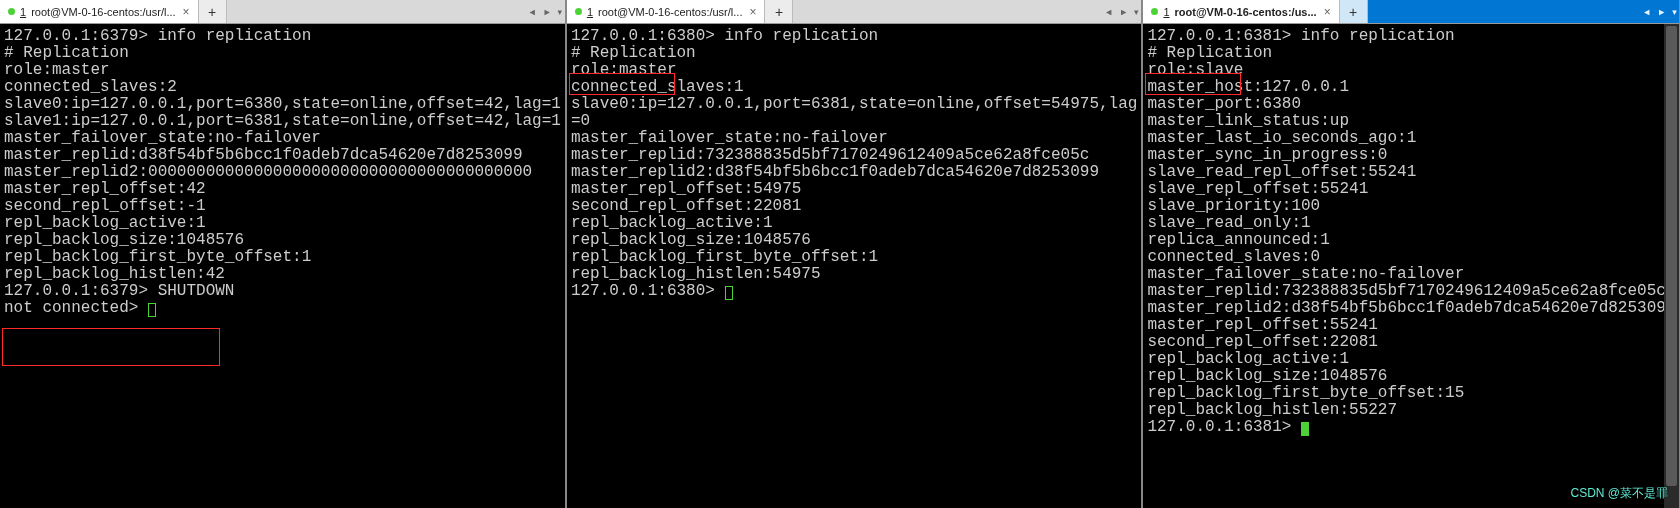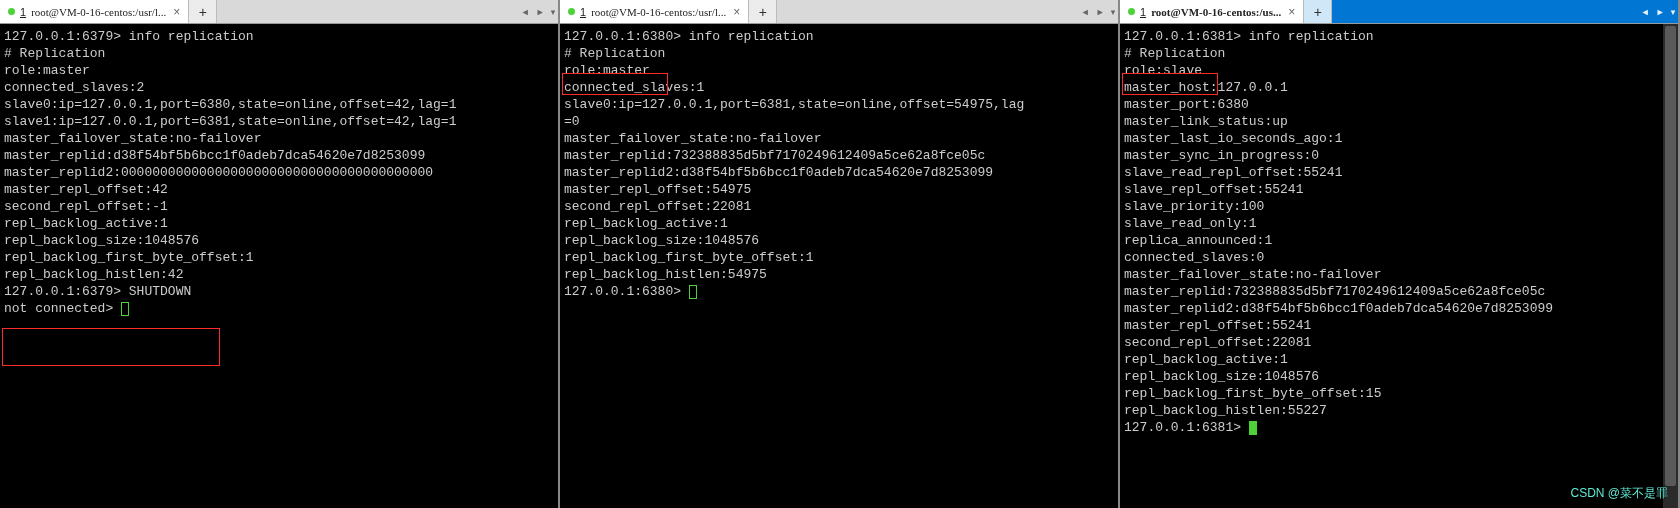--- a/index.html
+++ b/index.html
@@ -5,30 +5,30 @@
   * { margin:0; padding:0; box-sizing:border-box; }
   body { background:#3a3a3a; font-family:"Consolas","Courier New",monospace; font-size:13px; width:1680px; height:508px; display:flex; overflow:hidden; }
   .pane { flex:1; display:flex; flex-direction:column; border-right:2px solid #888; position:relative; background:#000; }
   .pane:last-child { border-right:none; }
   .tabbar { height:24px; background:#d9d9d9; display:flex; align-items:stretch; border-bottom:1px solid #999; font-family:Tahoma,Arial,sans-serif; font-size:11px; }
   .tabbar.active { background:#0176d3; }
   .tab { display:flex; align-items:center; gap:5px; padding:0 8px; background:#fff; border-right:1px solid #bbb; max-width:200px; }
   .tabbar.active .tab { background:#fff; }
   .dot { width:7px; height:7px; border-radius:50%; background:#4cd137; flex:none; }
   .tab-num { font-weight:normal; color:#222; text-decoration:underline; }
-  .tab-title { color:#222; white-space:nowrap; overflow:hidden; text-overflow:ellipsis;font-family:Liberation Serif, serif; }
+  .tab-title { color:#222; white-space:nowrap; overflow:hidden; text-overflow:ellipsis; }
   .tabbar.active .tab-title { font-weight:bold; }
   .tab-close { color:#666; font-size:12px; margin-left:2px; cursor:pointer; }
   .tab-add { width:28px; display:flex; align-items:center; justify-content:center; background:#ececec; border-right:1px solid #bbb; color:#333; font-size:14px; cursor:pointer; }
   .tabbar.active .tab-add { background:#d0e7f8; }
   .tabfill { flex:1; }
   .tabend { width:40px; display:flex; align-items:center; justify-content:center; gap:6px; color:#666; }
   .tabbar.active .tabend { color:#e8f3fb; }
   .tri { font-size:9px; }
-  .term { flex:1; background:#000; color:#ccc; padding:4px 4px; line-height:17px; font-size:13px; white-space:pre; overflow:hidden; position:relative; }
+  .term { flex:1; background:#000; color:#ccc; padding:4px 4px; line-height:17px; font-size:16px; white-space:pre; overflow:hidden; position:relative; }
   .term .line { height:17px; }
   .cursor { display:inline-block; width:8px; height:14px; border:1px solid #4cd137; vertical-align:text-bottom; }
   .cursor.fill { background:#4cd137; border:none; }
   .redbox { position:absolute; border:1.5px solid #ff2a2a; pointer-events:none; }
   .scrollbar { position:absolute; right:0; top:24px; bottom:0; width:15px; background:#2b2b2b; }
   .scrollbar .thumb { position:absolute; left:2px; right:2px; top:2px; height:460px; background:#5a5a5a; border-radius:2px; }
   .watermark { position:fixed; right:12px; bottom:6px; color:#5eead4; font-family:Arial,sans-serif; font-size:12px; text-shadow:0 0 3px #000; }
 </style>
 </head>
 <body>

